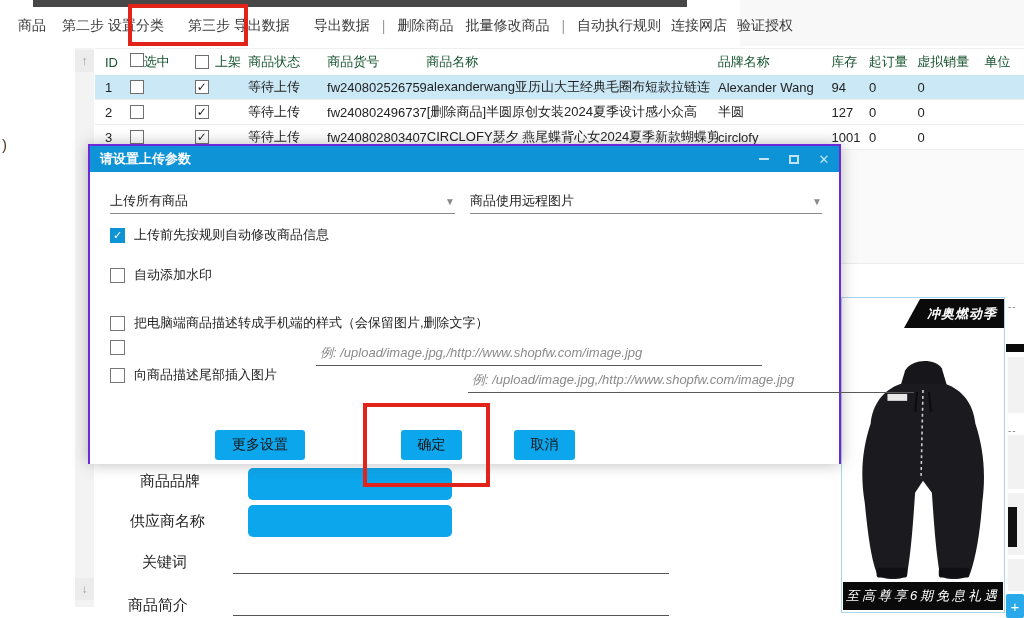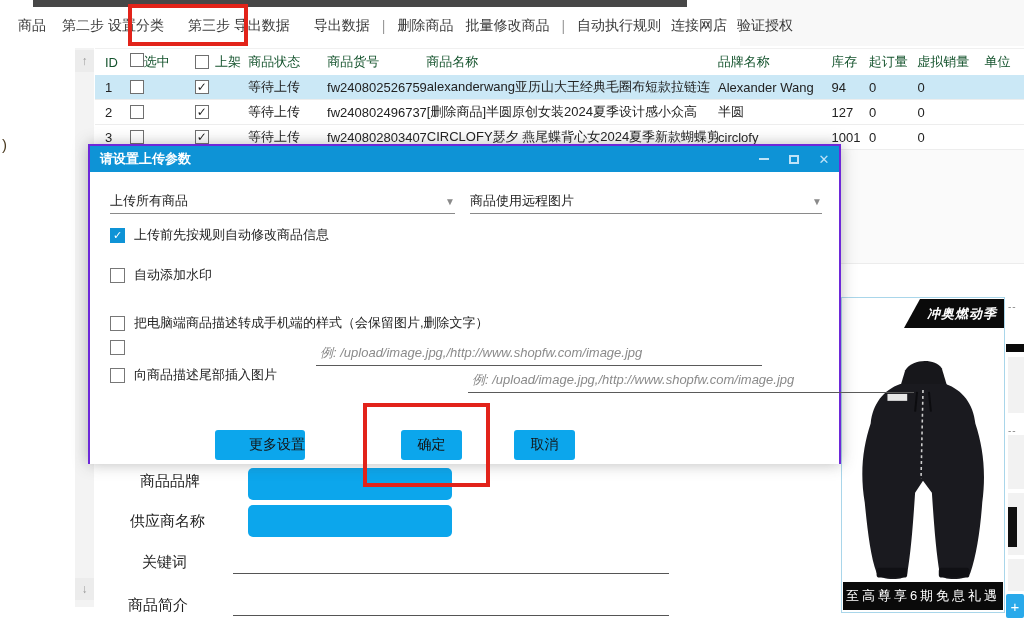--- a/index.html
+++ b/index.html
@@ -63,42 +63,42 @@
   .dd-arrow { color:#8a8a8a; font-size:10px; }
   .cbrow { position:absolute; left:20px; display:flex; align-items:center; gap:9px; font-size:13px; color:#222; }
   .cb1{top:54px}.cb2{top:94px}.cb3{top:142px}.cb4{top:168px}.cb5{top:194px}
   .dcb { width:15px; height:15px; border:1px solid #777; background:#fff; display:inline-flex; align-items:center; justify-content:center; font-size:11px; color:#fff; flex:none; cursor:pointer; }
   .dcb .mark { display:none; line-height:1; }
   .dcb.on { background:#0e93d6; border-color:#0e93d6; }
   .dcb.on .mark { display:block; }
   .ph-input { position:absolute; left:182px; top:-4px; width:446px; height:22px; border-bottom:1px solid #5a5a5a; font-style:italic; color:#8a8a8a; font-size:13px; padding-left:4px; }
   .cbrow .ph-wrap { position:relative; width:0; height:0; }
   .dlg-btn { position:absolute; top:258px; height:30px; background:#0ca6ec; border:none; border-radius:3px; font-size:14px; color:#141414; font-family:inherit; cursor:pointer; }
-  .btn-more { left:125px; width:90px;text-align:right; }
+  .btn-more { left:125px; width:90px; }
   .btn-ok { left:311px; width:61px; }
   .btn-cancel { left:424px; width:61px; }
 
   
   .form-label { position:absolute; font-size:15px; color:#1e1e1e; z-index:1; }
   .lbl-brand { left:140px; top:472px; }
   .lbl-supplier { left:130px; top:512px; }
   .lbl-keywords { left:142px; top:553px; }
   .lbl-intro { left:128px; top:596px; }
   .blue-field { position:absolute; left:248px; width:204px; height:32px; background:#0ca6ec; border-radius:5px; z-index:1; cursor:pointer; }
   .bf-brand { top:468px; }
   .bf-supplier { top:505px; }
   .line-input { position:absolute; left:233px; width:436px; border-bottom:1px solid #555; height:20px; z-index:1; }
   .li-keywords { top:554px; }
   .li-intro { top:596px; }
 
   
   .panel { position:absolute; left:841px; top:297px; width:164px; height:316px; background:#fff; border:1px solid #a9d6ea; z-index:2; }
   .banner { position:absolute; right:0; top:1px; width:100px; height:29px; background:#0a0a0a; clip-path:polygon(16% 0,100% 0,100% 100%,0 100%); color:#fff; display:flex; align-items:center; justify-content:flex-end; padding-right:7px; font-size:13px; font-weight:bold; font-style:italic; letter-spacing:1px; }
   .hoodie { position:absolute; left:2px; top:55px; width:158px; height:230px; }
-  .promo-bar { position:absolute; left:1px; bottom:2px; width:160px; height:28px; background:#0a0a0a; color:#fff; display:flex; align-items:center; justify-content:center; font-size:13px; letter-spacing:3px; }
+  .promo-bar { position:absolute; left:1px; bottom:2px; width:160px; height:28px; background:#0a0a0a; color:#fff; display:flex; align-items:center; justify-content:center; font-size:13px; letter-spacing:3px;font-style:italic; }
 
   
   .rail { position:absolute; left:1006px; top:297px; width:18px; height:321px; background:#fff; z-index:2; }
   .rail-dash { position:absolute; left:2px; color:#8a8a8a; font-size:10px; letter-spacing:1px; }
   .rd1{top:4px}.rd2{top:128px}
   .rail-black { position:absolute; left:0; top:47px; width:18px; height:8px; background:#0a0a0a; }
   .rail-thumb { position:absolute; left:2px; width:16px; background:#f2f2f2; }
   .rt1{top:60px; height:56px;} .rt2{top:138px; height:54px;} .rt3{top:196px; height:62px;} .rt4{top:262px; height:32px;}
   .rail-thumb .blob { position:absolute; left:0; top:14px; width:9px; height:40px; background:#111; }
   .add-btn { position:absolute; left:0; top:297px; width:18px; height:24px; background:#29a9ea; color:#fff; font-size:15px; display:flex; align-items:center; justify-content:center; border-radius:2px; cursor:pointer; }

